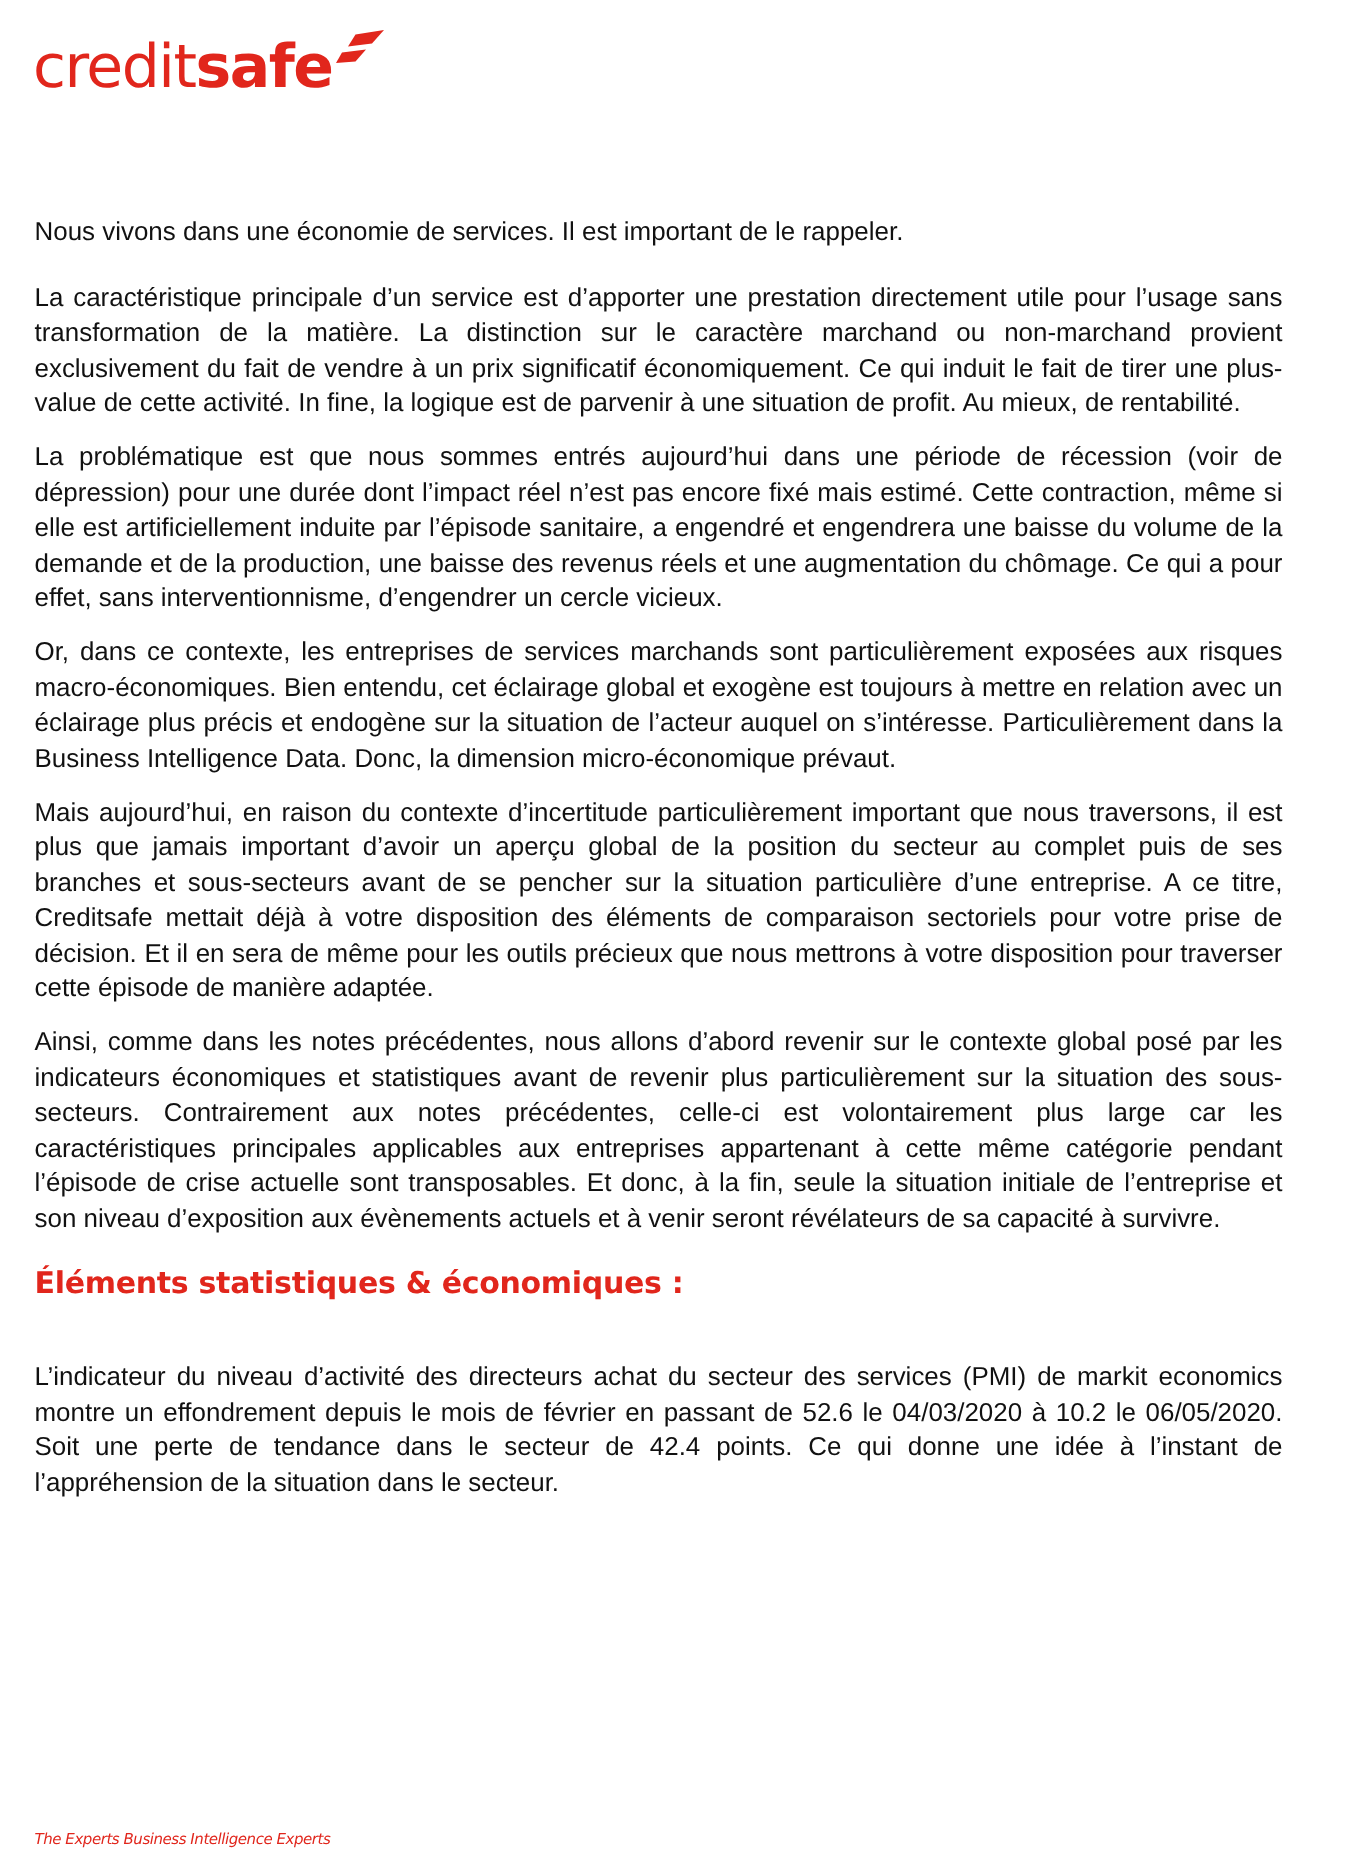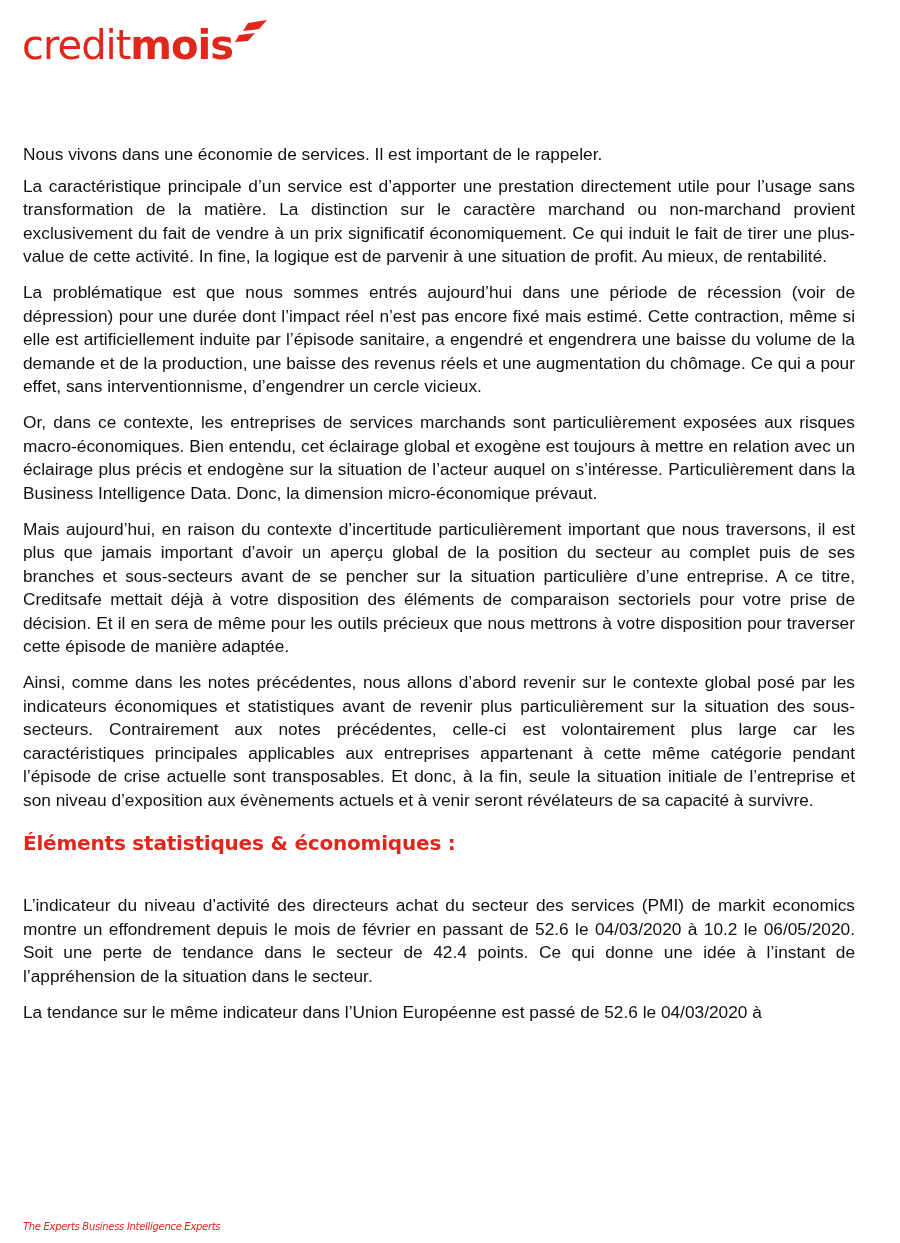--- a/index.html
+++ b/index.html
@@ -43,21 +43,21 @@
       left: 23px;
       top: 143px;
       width: 832px;
     }
     p {
       margin: 0 0 12.5px 0;
       font-size: 17.3px;
       line-height: 23.5px;
       text-align: justify;
     }
-    p.first { margin-bottom: 8px; }
+    p.first { margin-bottom: 20px; }
     h2 {
       margin: 16px 0 36px 0;
       color: #e1261c;
       font-family: "DejaVu Sans", sans-serif;
       font-weight: bold;
       font-size: 20px;
       letter-spacing: -0.2px;
       line-height: 30px;
     }
     .footer {
@@ -69,34 +69,33 @@
       font-style: italic;
       font-size: 10px;
       letter-spacing: -0.3px;
     }
   </style>
 </head>
 <body>
 
 <div class="logo">
   <span class="light">credit</span>
-    <span class="bold">mois</span>
+    <span class="bold">safe</span>
   <svg class="swoosh" viewBox="0 0 34 30">
     <path d="M14 3 L33 0 L25 9 L9 11 Z" fill="#e1261c"></path>
     <path d="M5 15 L21 13 L14 21 L1 22 Z" fill="#e1261c"></path>
   </svg>
 </div>
 
 <div class="content">
   <p class="first">Nous vivons dans une économie de services. Il est important de le rappeler.</p>
   <p>La caractéristique principale d’un service est d’apporter une prestation directement utile pour l’usage sans transformation de la matière. La distinction sur le caractère marchand ou non-marchand provient exclusivement du fait de vendre à un prix significatif économiquement. Ce qui induit le fait de tirer une plus-value de cette activité. In fine, la logique est de parvenir à une situation de profit. Au mieux, de rentabilité.</p>
   <p>La problématique est que nous sommes entrés aujourd’hui dans une période de récession (voir de dépression) pour une durée dont l’impact réel n’est pas encore fixé mais estimé. Cette contraction, même si elle est artificiellement induite par l’épisode sanitaire, a engendré et engendrera une baisse du volume de la demande et de la production, une baisse des revenus réels et une augmentation du chômage. Ce qui a pour effet, sans interventionnisme, d’engendrer un cercle vicieux.</p>
   <p>Or, dans ce contexte, les entreprises de services marchands sont particulièrement exposées aux risques macro-économiques. Bien entendu, cet éclairage global et exogène est toujours à mettre en relation avec un éclairage plus précis et endogène sur la situation de l’acteur auquel on s’intéresse. Particulièrement dans la Business Intelligence Data. Donc, la dimension micro-économique prévaut.</p>
   <p>Mais aujourd’hui, en raison du contexte d’incertitude particulièrement important que nous traversons, il est plus que jamais important d’avoir un aperçu global de la position du secteur au complet puis de ses branches et sous-secteurs avant de se pencher sur la situation particulière d’une entreprise. A ce titre, Creditsafe mettait déjà à votre disposition des éléments de comparaison sectoriels pour votre prise de décision. Et il en sera de même pour les outils précieux que nous mettrons à votre disposition pour traverser cette épisode de manière adaptée.</p>
   <p>Ainsi, comme dans les notes précédentes, nous allons d’abord revenir sur le contexte global posé par les indicateurs économiques et statistiques avant de revenir plus particulièrement sur la situation des sous-secteurs. Contrairement aux notes précédentes, celle-ci est volontairement plus large car les caractéristiques principales applicables aux entreprises appartenant à cette même catégorie pendant l’épisode de crise actuelle sont transposables. Et donc, à la fin, seule la situation initiale de l’entreprise et son niveau d’exposition aux évènements actuels et à venir seront révélateurs de sa capacité à survivre.</p>
 
   <h2>Éléments statistiques &amp; économiques :</h2>
 
   <p>L’indicateur du niveau d’activité des directeurs achat du secteur des services (PMI) de markit economics montre un effondrement depuis le mois de février en passant de 52.6 le 04/03/2020 à 10.2 le 06/05/2020. Soit une perte de tendance dans le secteur de 42.4 points. Ce qui donne une idée à l’instant de l’appréhension de la situation dans le secteur.</p>
-  <p>La tendance sur le même indicateur dans l’Union Européenne est passé de 52.6 le 04/03/2020 à</p>
 </div>
 
 <div class="footer">The Experts Business Intelligence Experts</div>
 
 </body></html>

